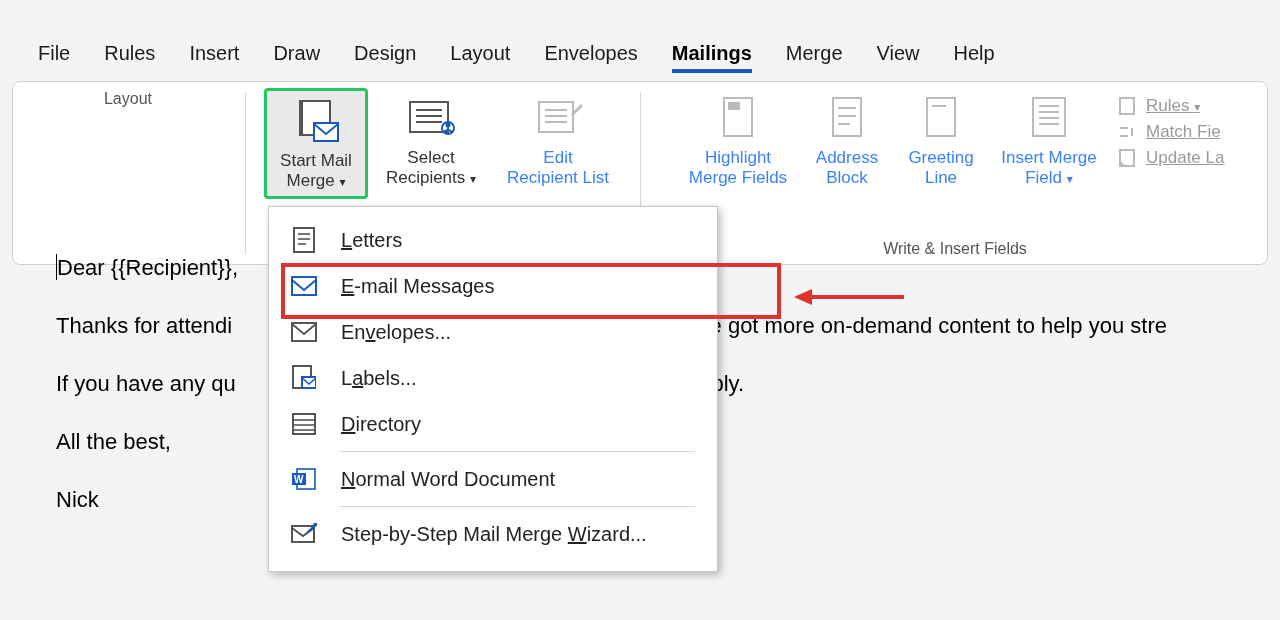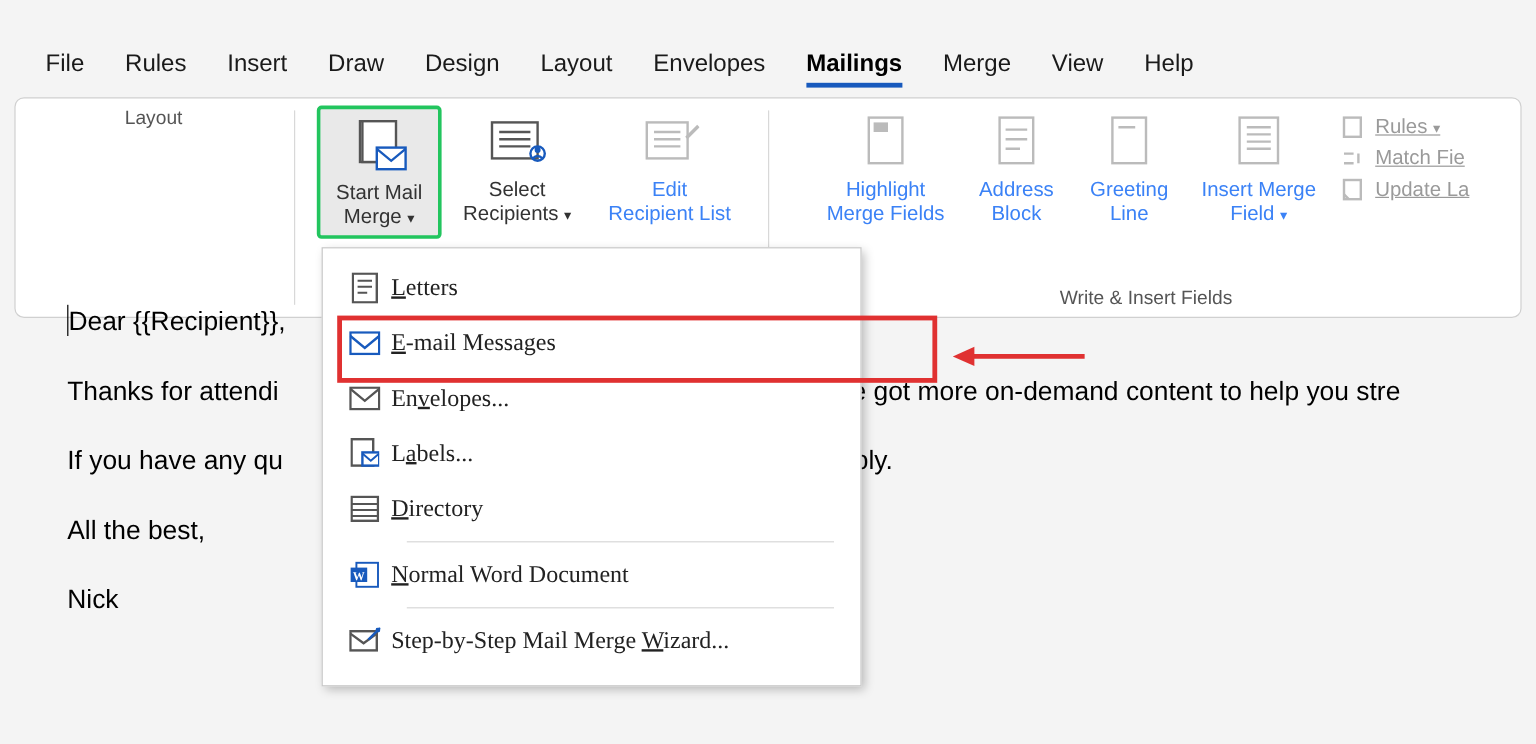--- a/index.html
+++ b/index.html
@@ -131,26 +131,25 @@
     width: 450px;
     background: #fff;
     border: 1px solid #c7c7c7;
     box-shadow: 3px 3px 8px rgba(0,0,0,.25);
     padding: 10px 0 14px;
     z-index: 10;
   }
   .menu-item {
     display: flex;
     align-items: center;
-    gap: 9px;
+    gap: 24px;
     padding: 10px 22px;
     font-size: 20px;
     color: #222;
     cursor: pointer;
-    font-family: Liberation Serif, serif;
   }
   .menu-item .mi-icon {
     width: 26px; height: 26px;
     display:flex; align-items:center; justify-content:center;
   }
   .menu-item u { text-decoration: underline; }
   .menu-sep {
     height: 1px;
     background: #d8d8d8;
     margin: 4px 22px 4px 70px;

